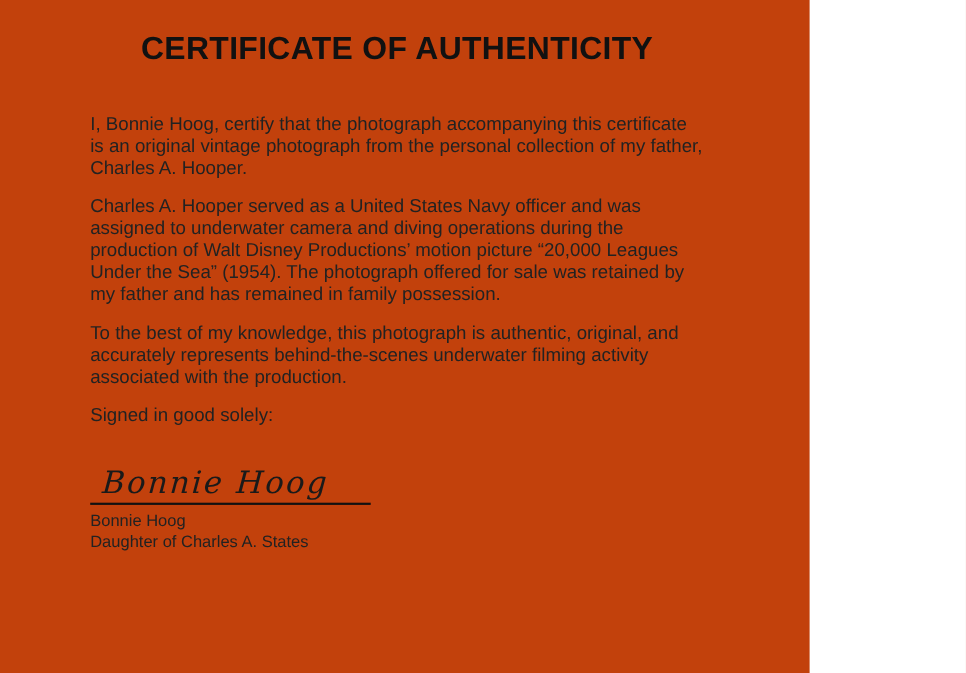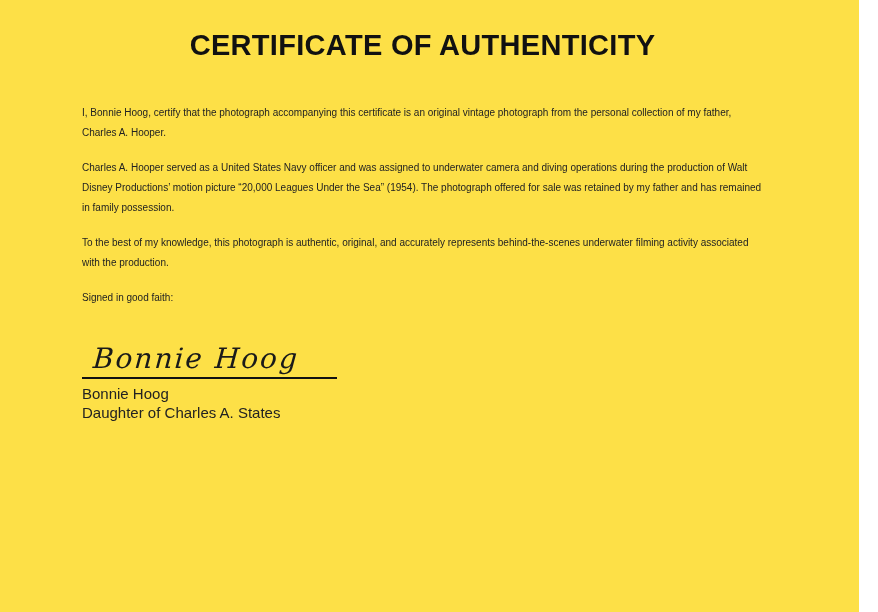--- a/index.html
+++ b/index.html
@@ -9,41 +9,41 @@
   }
   body {
     width: 878px;
     height: 612px;
     font-family: "Liberation Sans", sans-serif;
     color: #222222;
     overflow: hidden;
   }
   .page {
     box-sizing: border-box;
-    width: 859px;
+    width: 736px;
     height: 612px;
     padding: 28px 96px 0 82px;
-    background: #fde047;
+    background: #c2410c;
   }
   .title {
     margin: 0;
     text-align: center;
     font-size: 29px;
     line-height: 34px;
     font-weight: bold;
     color: #111111;
     letter-spacing: 0.3px;
   }
   .body-text {
     margin-top: 41px;
     max-width: 705px;
   }
   .para {
     margin: 0 0 15px 0;
-    font-size: 10px;
+    font-size: 17px;
     line-height: 20px;
     color: #222222;
   }
   .signature-block {
     margin-top: 36px;
   }
   .sig-script {
     font-family: "DejaVu Serif", serif;
     font-style: italic;
     font-size: 28px;
@@ -73,21 +73,21 @@
 <body>
 
 <div class="page">
 
   <h1 class="title">CERTIFICATE OF AUTHENTICITY</h1>
 
   <div class="body-text">
     <p class="para">I, Bonnie Hoog, certify that the photograph accompanying this certificate is an original vintage photograph from the personal collection of my father, Charles A. Hooper.</p>
     <p class="para">Charles A. Hooper served as a United States Navy officer and was assigned to underwater camera and diving operations during the production of Walt Disney Productions’ motion picture “20,000 Leagues Under the Sea” (1954). The photograph offered for sale was retained by my father and has remained in family possession.</p>
     <p class="para">To the best of my knowledge, this photograph is authentic, original, and accurately represents behind-the-scenes underwater filming activity associated with the production.</p>
-    <p class="para">Signed in good faith:</p>
+    <p class="para">Signed in good solely:</p>
   </div>
 
   <div class="signature-block">
     <div class="sig-script">Bonnie Hoog</div>
     <div class="sig-line"></div>
     <div class="sig-name first">Bonnie Hoog</div>
     <div class="sig-name">Daughter of Charles A. States</div>
   </div>
 
 </div>

